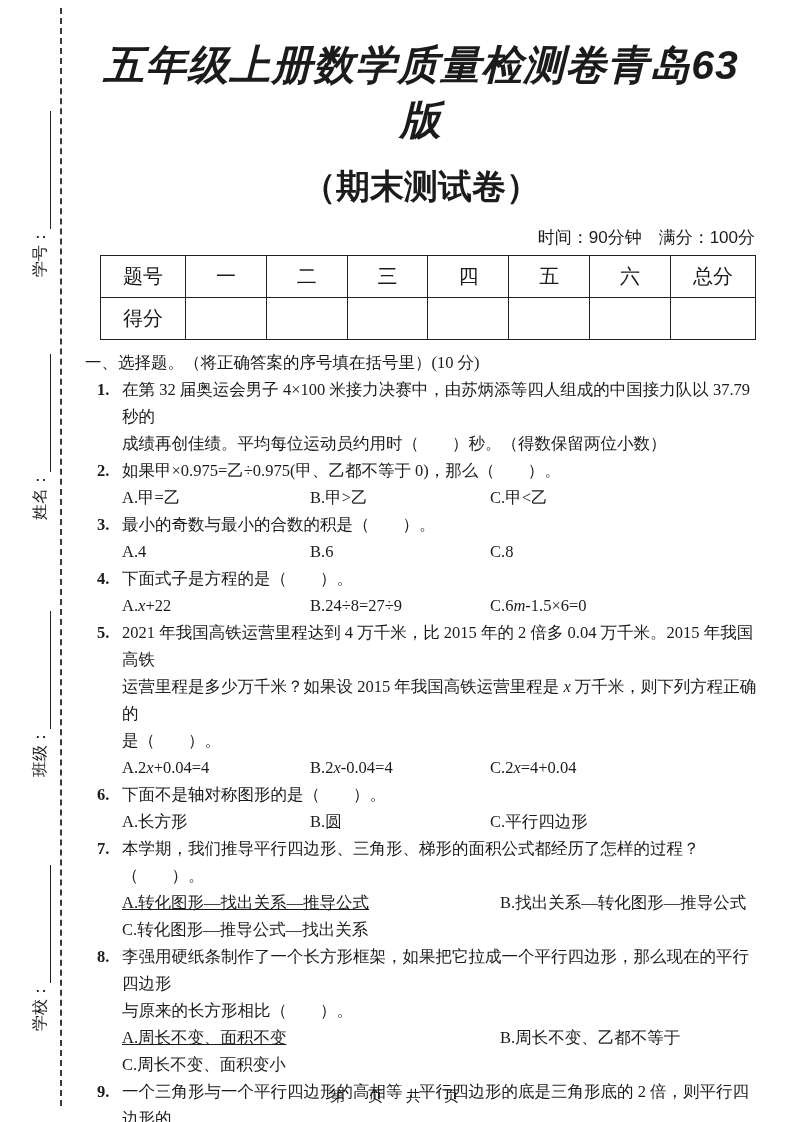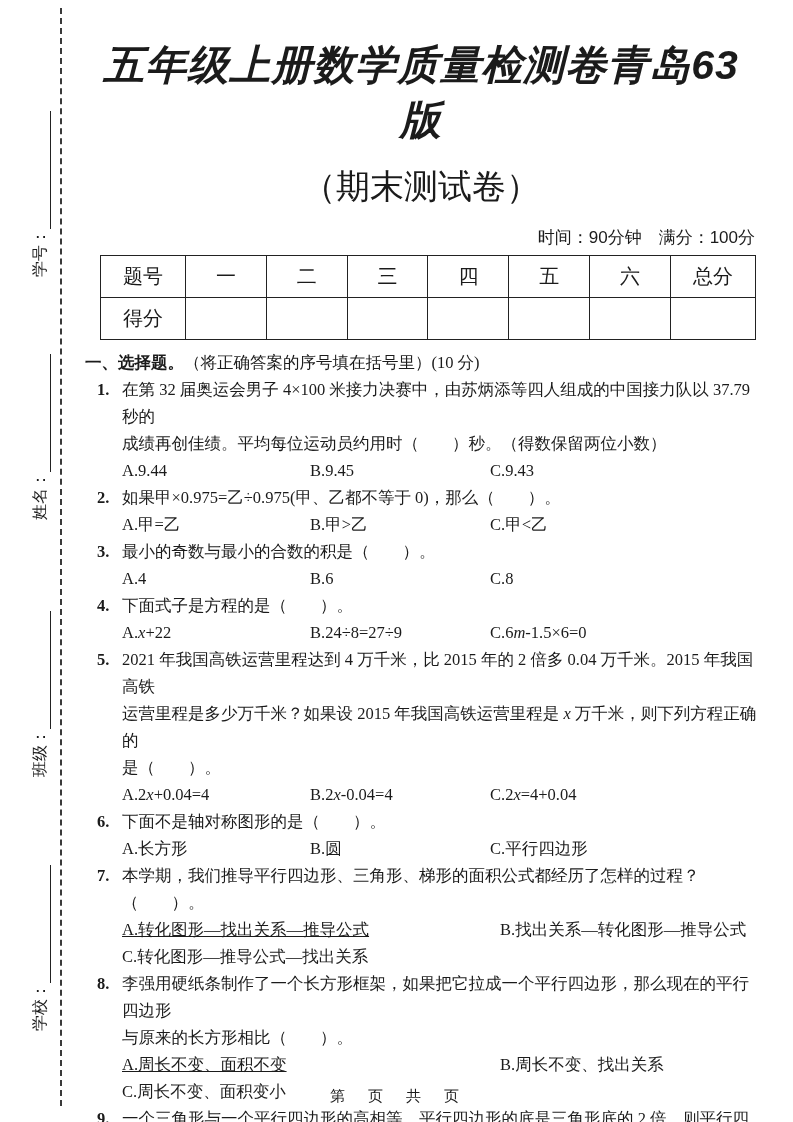--- a/index.html
+++ b/index.html
@@ -15,33 +15,33 @@
     transform:rotate(-90deg);display:flex;align-items:flex-end;
     font-family:"Liberation Sans","DejaVu Sans",sans-serif;
     font-size:16px;white-space:nowrap;}
   .side-blank{flex:0 0 118px;height:18px;border-bottom:1.6px solid #222;}
   .sf-xuehao{top:159px;} .sf-xingming{top:402px;}
   .sf-banji{top:659px;}  .sf-xuexiao{top:913px;}
   
   .content{position:absolute;left:85px;top:0;width:672px;}
   .title{margin:38px 0 0 0;text-align:center;font-size:41px;font-weight:bold;
     letter-spacing:1px;font-family:"Liberation Sans","DejaVu Sans",sans-serif;font-style:italic;}
-  .subtitle{margin:16px 0 0 0;text-align:center;font-size:34px;font-weight:normal;
+  .subtitle{margin:16px 0 0 0;text-align:center;font-size:34px;font-weight:bold;
     font-family:"Liberation Sans","DejaVu Sans",sans-serif;}
   .meta{margin:16px 2px 6px 0;text-align:right;font-size:17px;font-weight:400;
     font-family:"Liberation Sans","DejaVu Sans",sans-serif;}
   
   table.score{border-collapse:collapse;margin-left:15px;width:656px;
     table-layout:fixed;}
   table.score td{border:1.6px solid #222;height:41px;text-align:center;
     font-size:20px;padding:0;}
   td.colA{width:84px;} td.colZ{width:84px;}
   
   .section{margin-top:9px;font-size:16.5px;line-height:27px;}
-  .sec-title{font-weight:bold;}
+  .sec-title{font-weight:normal;}
   .questions{font-size:16.5px;line-height:27px;}
   .q{position:relative;padding-left:37px;}
   .q-num{position:absolute;left:12px;font-weight:bold;}
   .opts{display:flex;}
   .o1{width:188px;flex:0 0 auto;}
   .o2{width:180px;flex:0 0 auto;}
   .o3{flex:1;}
   .opts-wide .o1{width:378px;text-decoration:underline;}
   .questions i{font-family:"Liberation Serif","DejaVu Serif",serif;}
   
@@ -103,25 +103,20 @@
   <div class="section">
     <span class="sec-title">一、选择题。</span><span class="sec-note">（将正确答案的序号填在括号里）(10 分)</span>
   </div>
 
   <div class="questions">
 
     <div class="q">
       <span class="q-num">1.</span>
       <div>在第 32 届奥运会男子 4×100 米接力决赛中，由苏炳添等四人组成的中国接力队以 37.79 秒的</div>
       <div>成绩再创佳绩。平均每位运动员约用时（　　）秒。（得数保留两位小数）</div>
-      <div class="opts">
-        <span class="o1">A.9.44</span>
-        <span class="o2">B.9.45</span>
-        <span class="o3">C.9.43</span>
-      </div>
     </div>
 
     <div class="q">
       <span class="q-num">2.</span>
       <div>如果甲×0.975=乙÷0.975(甲、乙都不等于 0)，那么（　　）。</div>
       <div class="opts">
         <span class="o1">A.甲=乙</span>
         <span class="o2">B.甲&gt;乙</span>
         <span class="o3">C.甲&lt;乙</span>
       </div>
@@ -178,21 +173,21 @@
       </div>
       <div>C.转化图形—推导公式—找出关系</div>
     </div>
 
     <div class="q">
       <span class="q-num">8.</span>
       <div>李强用硬纸条制作了一个长方形框架，如果把它拉成一个平行四边形，那么现在的平行四边形</div>
       <div>与原来的长方形相比（　　）。</div>
       <div class="opts opts-wide">
         <span class="o1">A.周长不变、面积不变</span>
-        <span class="o3">B.周长不变、找出关系</span>
+        <span class="o3">B.周长不变、乙都不等于</span>
       </div>
       <div>C.周长不变、面积变小</div>
     </div>
 
     <div class="q">
       <span class="q-num">9.</span>
       <div>一个三角形与一个平行四边形的高相等，平行四边形的底是三角形底的 2 倍，则平行四边形的</div>
 
     </div>
 

